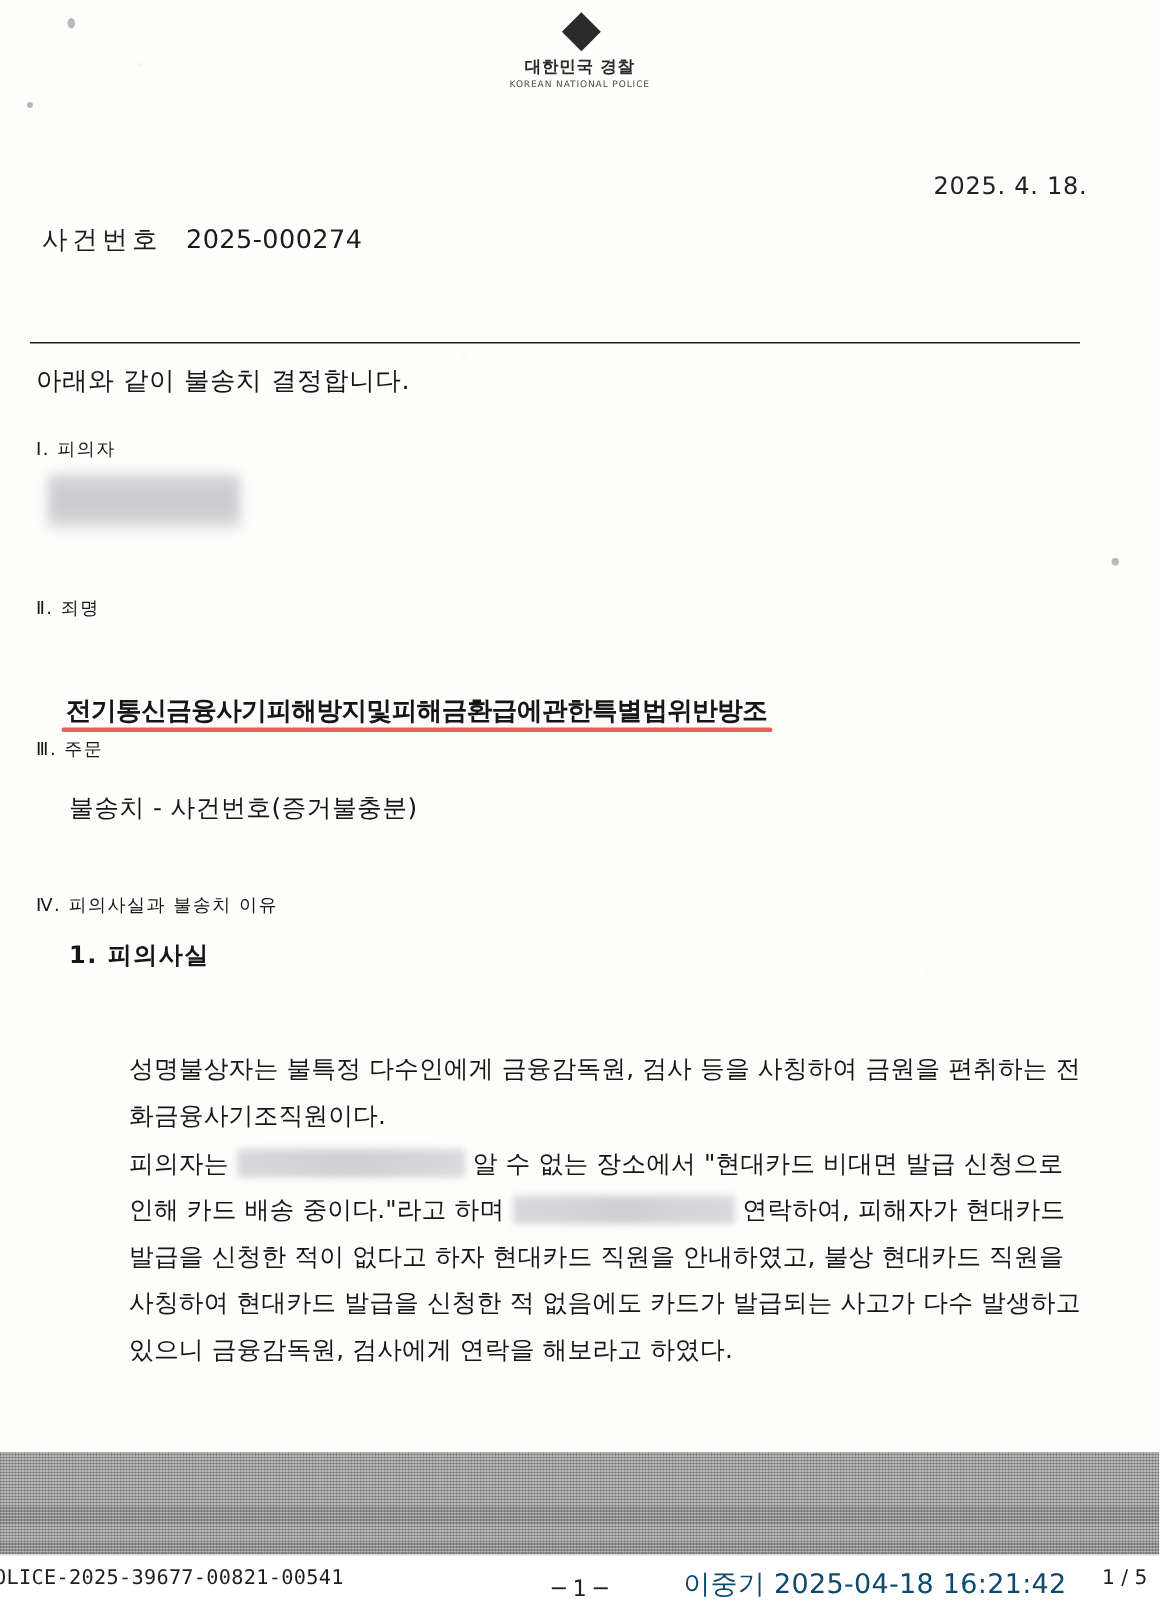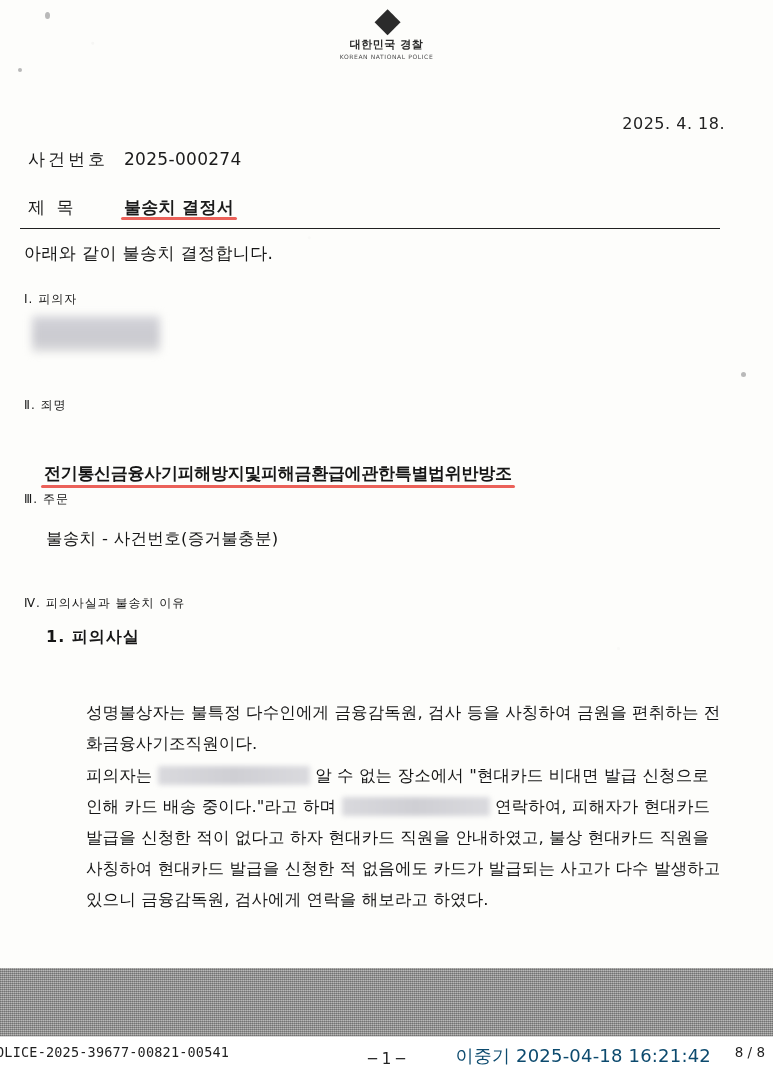--- a/index.html
+++ b/index.html
@@ -253,23 +253,20 @@
     <div class="en">KOREAN NATIONAL POLICE</div>
   </div>
 
 
   <div class="doc-date">2025. 4. 18.</div>
 
   <div class="field-row" id="case-no-row">
     <span class="label">사건번호</span><span class="value">2025-000274</span>
   </div>
 
-  <div class="field-row" id="subject-row">
-    <span class="label">제    목</span><span class="value subject-value hl-underline">불송치 결정서</span>
-  </div>
 
   <div class="rule"></div>
 
   <div class="stmt">아래와 같이 불송치 결정합니다.</div>
 
   <div class="sec-head" id="sec1-head">Ⅰ. 피의자</div>
   <div class="redact big-block"></div>
 
   <div class="sec-head" id="sec2-head">Ⅱ. 죄명</div>
   <div class="sec-body hl-underline" id="sec2-body">전기통신금융사기피해방지및피해금환급에관한특별법위반방조</div>
@@ -288,15 +285,15 @@
     <span>알 수 없는 장소에서 "현대카드 비대면 발급 신청으로 인해 카드 배송 중이다."라고 하며</span>
     <span class="redact r2"></span>
     <span>연락하여, 피해자가 현대카드 발급을 신청한 적이 없다고 하자 현대카드 직원을 안내하였고, 불상 현대카드 직원을 사칭하여 현대카드 발급을 신청한 적 없음에도 카드가 발급되는 사고가 다수 발생하고 있으니 금융감독원, 검사에게 연락을 해보라고 하였다.</span>
   </div>
 
   <div class="footer-noise"></div>
   <div class="footer-bar"></div>
   <div class="footer-left">OLICE-2025-39677-00821-00541</div>
   <div class="footer-center">─ 1 ─</div>
   <div class="footer-right">이중기  2025-04-18  16:21:42</div>
-  <div class="footer-page">8 / 8</div>
+  <div class="footer-page">1 / 5</div>
 
 </div>
 
 </body></html>

